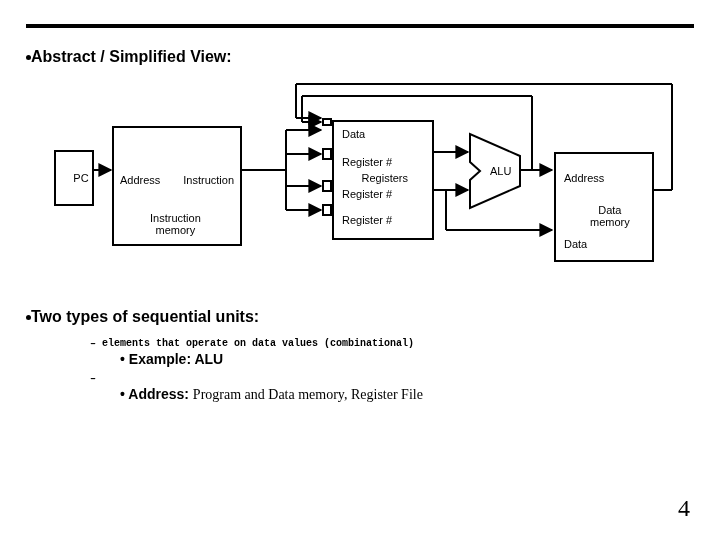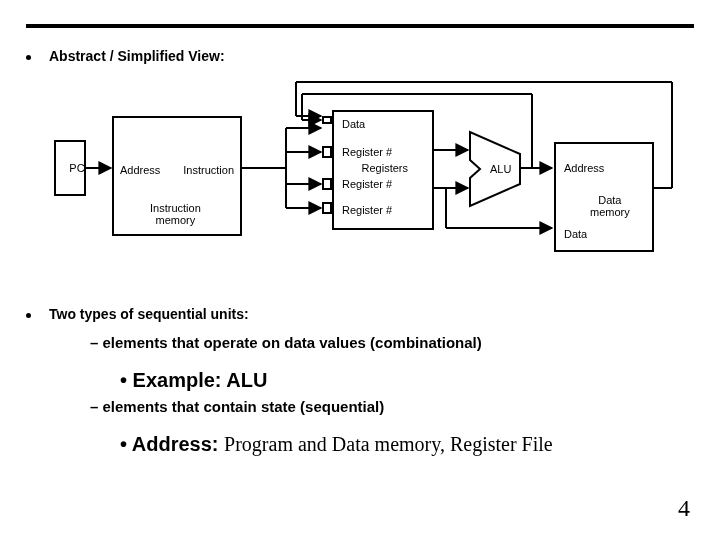--- a/index.html
+++ b/index.html
@@ -1,32 +1,32 @@
 <!DOCTYPE html>
 <html><head>
 <meta charset="utf-8">
 <style>
   * { box-sizing: border-box; margin: 0; padding: 0; }
   html, body { width: 720px; height: 540px; background: #fff; font-family: Arial, Helvetica, sans-serif; color: #000; }
   .slide { width: 720px; height: 540px; position: relative; padding: 16px 26px 0 26px; }
   .title { font-size: 26px; font-weight: 700; letter-spacing: .2px; }
   .rule { height: 4px; background: #000; margin: 8px 0 20px 0; }
-  .bullet-row { display: flex; gap: 18px; margin-bottom: 12px; font-size: 14px; font-weight: 700; }
+  .bullet-row { display: flex; margin-bottom: 12px; font-size: 16px; font-weight: 700; }
   .dot { width: 5px; height: 5px; border-radius: 50%; background: #000; position: relative; top: 7px; }
-  .sub { margin-left: 64px; font-size: 15px; margin-top: 2px; }
-  .sub2 { margin-left: 94px; font-size: 20px; margin-top: 18px; }
+  .sub { margin-left: 64px; font-size: 10px; margin-top: 2px; font-family: Liberation Mono, monospace; }
+  .sub2 { margin-left: 94px; font-size: 14px; margin-top: 2px; }
   .sub .dash::before { content: "– "; }
   .sub2 .bdot::before { content: "•  "; }
   .bold { font-weight: 700; }
   .norm { font-weight: 400; }
 
   .diagram-wrap { position: relative; width: 640px; height: 200px; margin: 6px auto 30px auto; }
 
   
-  .blk { position: absolute; border: 2px solid #000; background: #fff; font-size: 11px; display: flex; align-items: center; justify-content: center; text-align: center; line-height: 1.1; }
+  .blk { position: absolute; border: 2px solid #000; background: #fff; font-size: 11px; display: flex; align-items: center; justify-content: center; text-align: center; line-height: 1.1; margin-top: 8px; }
   .lbl { position: absolute; font-size: 11px; white-space: nowrap; }
   
   .port { position: absolute; width: 10px; height: 12px; border: 2px solid #000; background: #fff; }
   .portS { position: absolute; width: 10px; height: 8px; border: 2px solid #000; background: #fff; }
 
   .pagenum { position: absolute; right: 30px; bottom: 18px; font-size: 24px; font-family: "Times New Roman", serif; }
 </style>
 </head>
 <body>
 
@@ -71,21 +71,21 @@
       <line x1="262" y1="18" x2="262" y2="44" stroke="#000" stroke-width="2"></line>
       <line x1="262" y1="44" x2="281" y2="44" stroke="#000" stroke-width="2" marker-end="url(#ah)"></line>
 
       <line x1="614" y1="112" x2="632" y2="112" stroke="#000" stroke-width="2"></line>
       <line x1="632" y1="112" x2="632" y2="6" stroke="#000" stroke-width="2"></line>
       <line x1="632" y1="6" x2="256" y2="6" stroke="#000" stroke-width="2"></line>
       <line x1="256" y1="6" x2="256" y2="40" stroke="#000" stroke-width="2"></line>
       <line x1="256" y1="40" x2="281" y2="40" stroke="#000" stroke-width="2" marker-end="url(#ah)"></line>
     </svg>
 
-    <div class="blk" style="left:14px; top:64px; width:32px; height:56px;padding-left:14px;">
+    <div class="blk" style="left:14px; top:64px; width:40px; height:56px;padding-left:14px;">
       <span>PC</span>
     </div>
 
     <div class="blk" style="left:72px; top:40px; width:130px; height:120px; justify-content:flex-start; align-items:flex-start; padding:4px;">
       <span class="lbl" style="left:6px; top:46px;">Address</span>
       <span class="lbl" style="right:6px; top:46px;">Instruction</span>
       <span class="lbl" style="left:36px; bottom:8px; white-space:pre; text-align:center;">Instruction
 memory</span>
     </div>
 
@@ -121,20 +121,20 @@
   </div>
 
   <div class="sub bold">
     <span class="dash"></span><span>elements that operate on data values (combinational)</span>
   </div>
   <div class="sub2 bold">
     <span class="bdot"></span><span>Example: ALU</span>
   </div>
 
   <div class="sub bold" style="margin-top:6px;">
-    <span class="dash"></span><span>elements that contain state (sequential)</span>
+    <span class="dash"></span>
   </div>
   <div class="sub2">
     <span class="bdot bold"></span><span class="bold">Address: </span><span class="norm" style="font-family:'Times New Roman',serif;">Program and Data memory, Register File</span>
   </div>
 
   <div class="pagenum">4</div>
 </div>
 
 </body></html>

